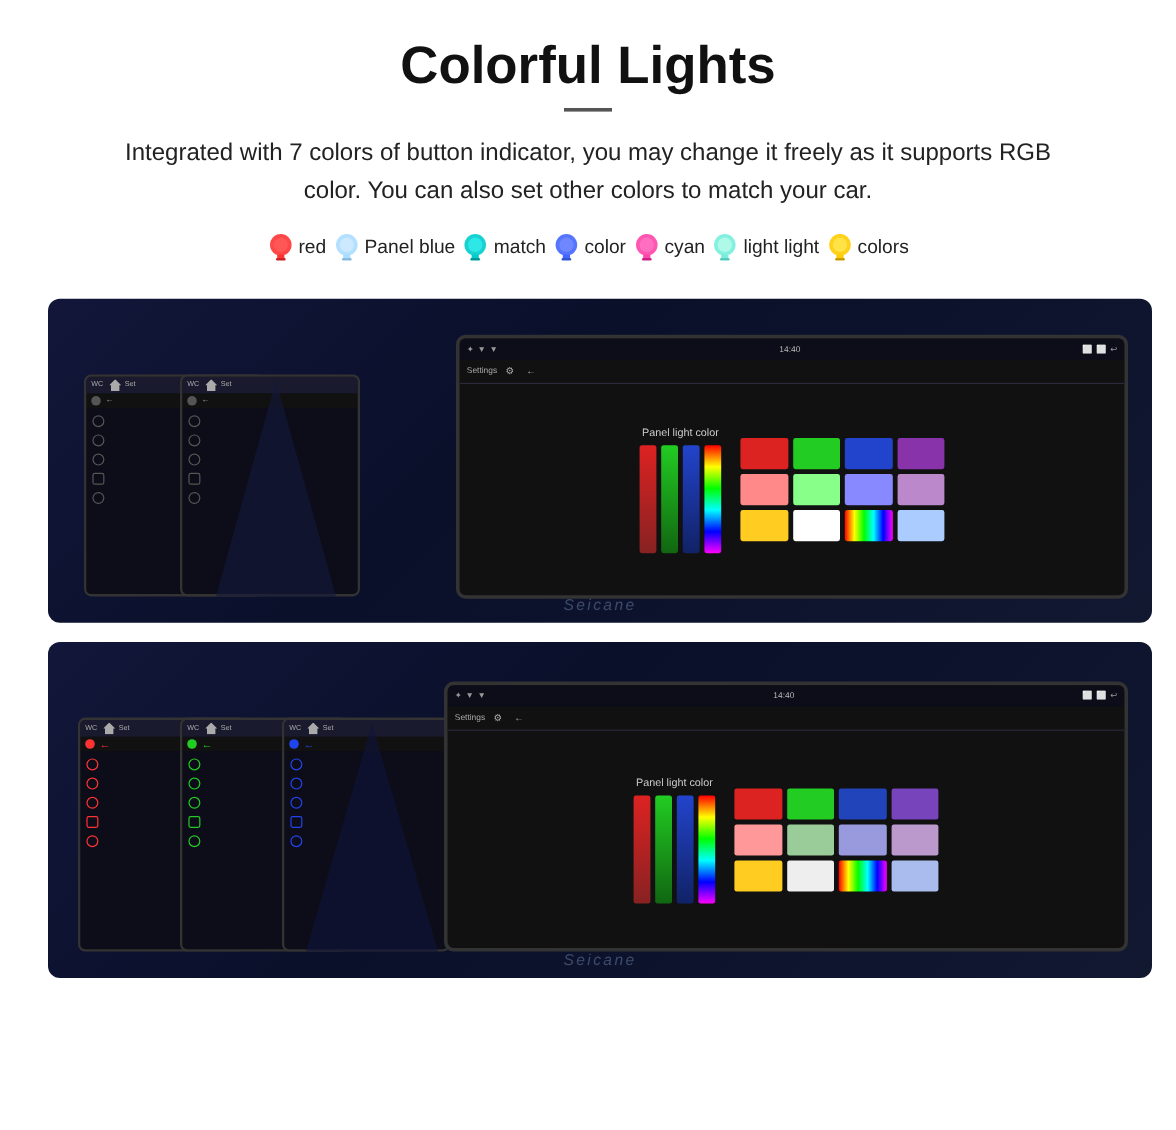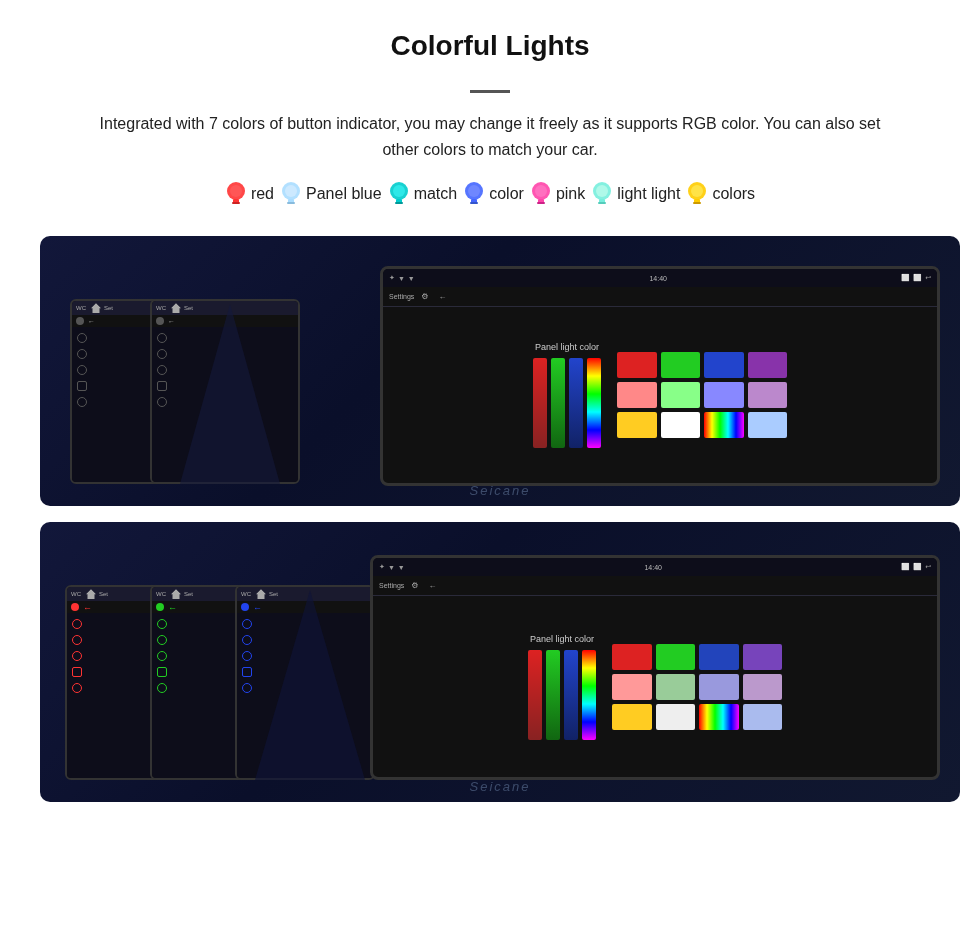--- a/index.html
+++ b/index.html
@@ -15,33 +15,33 @@
       width: 980px;
       padding: 30px 40px 30px;
     }
 
     
     .header {
       text-align: center;
       margin-bottom: 18px;
     }
     .header h1 {
-      font-size: 28px;
+      font-size: 44px;
       font-weight: 900;
       color: #111;
-      margin-bottom: 28px;
+      margin-bottom: 10px;
     }
     .header-divider {
       width: 40px;
       height: 3px;
       background: #555;
       margin: 0 auto 18px;
     }
     .header p {
-      font-size: 16px;
+      font-size: 20px;
       color: #222;
       line-height: 1.6;
       text-align: center;
       max-width: 820px;
       margin: 0 auto 18px;
     }
 
     
     .color-row {
       display: flex;
@@ -210,21 +210,21 @@
       <span>color</span>
     </div>
 
     <div class="color-item">
       <svg width="22" height="28" viewBox="0 0 22 28">
         <circle cx="11" cy="11" r="9" fill="#ff44aa" opacity="0.9"></circle>
         <ellipse cx="11" cy="11" rx="6" ry="6" fill="#ff88cc" opacity="0.5"></ellipse>
         <rect x="8" y="19" width="6" height="4" rx="1" fill="#ff44aa"></rect>
         <rect x="7" y="22" width="8" height="2" rx="1" fill="#cc2288"></rect>
       </svg>
-      <span>pink</span>
+      <span>cyan</span>
     </div>
 
     <div class="color-item">
       <svg width="22" height="28" viewBox="0 0 22 28">
         <circle cx="11" cy="11" r="9" fill="#77eedd" opacity="0.9"></circle>
         <ellipse cx="11" cy="11" rx="6" ry="6" fill="#ccffee" opacity="0.6"></ellipse>
         <rect x="8" y="19" width="6" height="4" rx="1" fill="#77eedd"></rect>
         <rect x="7" y="22" width="8" height="2" rx="1" fill="#55ccbb"></rect>
       </svg>
       <span>light light</span>

